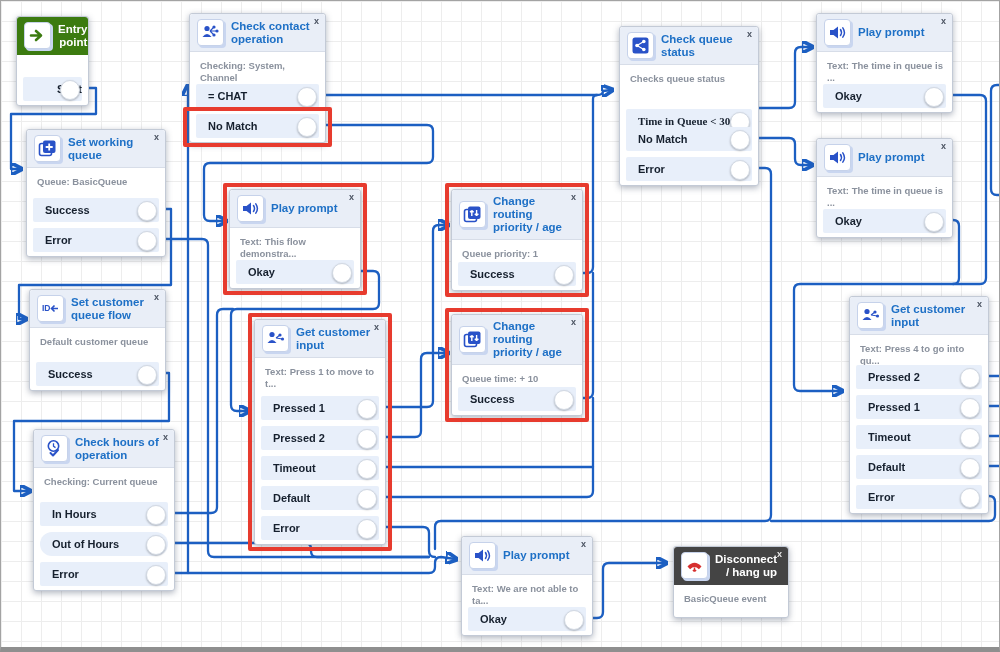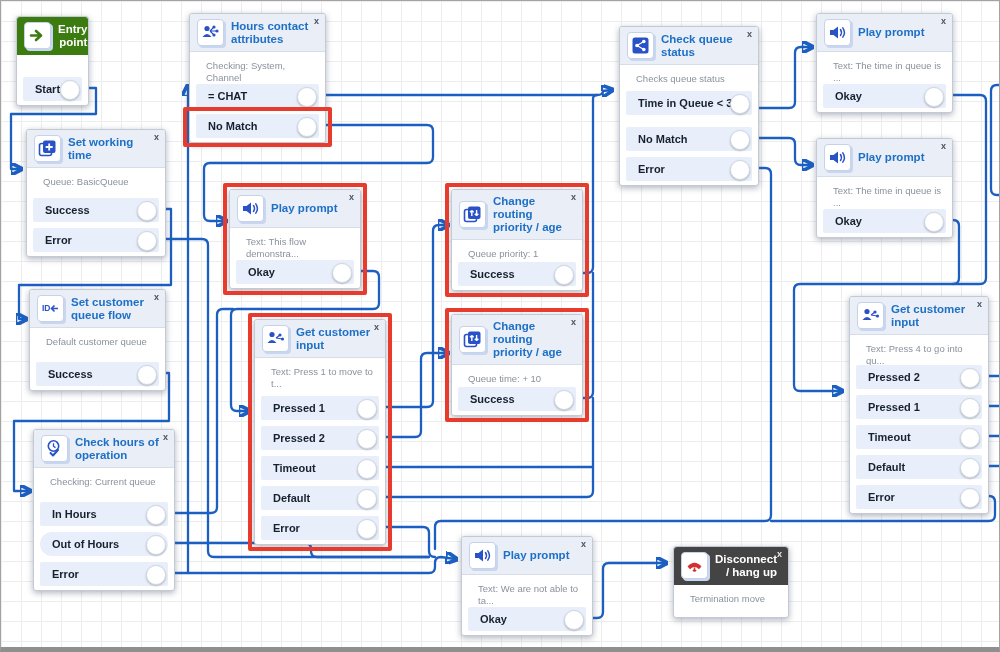--- a/index.html
+++ b/index.html
@@ -25,21 +25,21 @@
   .node.green .hdr{background:#3c7b10;border-bottom-color:#3c7b10;}
   .node.dark  .hdr{background:#444444;border-bottom-color:#444444;}
   .ttl{font-size:11.5px;font-weight:bold;color:#1e70c6;line-height:1.12;}
   .node.green .ttl,.node.dark .ttl{color:#ffffff;text-align:right;}
   .tile{flex:0 0 auto;width:25px;height:25px;border-radius:4px;background:#ffffff;
         border:1px solid #c6d2ea;display:flex;align-items:center;justify-content:center;
         box-shadow:2px 2px 0 #c9d6f0;}
   .tile svg{display:block;}
   .closex{position:absolute;top:3px;right:6px;font-size:9px;font-weight:bold;color:#4a5261;cursor:default;line-height:1;}
   .node.dark .closex{color:#e8e8e8;}
-  .desc{padding:8px 8px 0 16px;font-size:9.5px;font-weight:normal;color:#8a919d;line-height:1.25;}
+  .desc{padding:8px 8px 0 10px;font-size:9.5px;font-weight:bold;color:#8a919d;line-height:1.25;}
   .row{
     position:absolute;left:6px;right:6px;height:24px;background:#e8effa;border-radius:2px;
     font-size:11px;font-weight:bold;color:#16202e;line-height:24px;padding-left:12px;box-sizing:border-box;
   }
   .port{
     position:absolute;right:2px;top:3px;width:18px;height:18px;border-radius:50%;
     background:#fff;border:1px solid #d2d9e3;box-shadow:0 1px 2px rgba(0,0,0,.25);
   }
   .redbox{position:absolute;z-index:3;border:4px solid #e73b2e;border-radius:2px;pointer-events:none;}
 </style>
@@ -88,51 +88,51 @@
   <div id="blocks">
       <div class="node green" style="left: 15px; top: 15px; width: 73px; height: 90px;">
         <div class="hdr">
           <span class="tile">
             <svg width="17" height="17">
               <path d="M2,8.5 h8 M7,4 l5,4.5 -5,4.5" stroke="#3c7b10" stroke-width="2.6" fill="none" stroke-linecap="round" stroke-linejoin="round"></path>
             </svg>
           </span>
           <span class="ttl">Entry point</span>
         </div>
-        <div class="row" style="top: 60px;">Start<span class="port"></span></div>
+        <div class="row" style="top: 60px; text-align: right;">Start<span class="port"></span></div>
       </div>
       <div class="node " style="left: 25px; top: 128px; width: 140px; height: 128px;">
         <div class="hdr">
           <span class="tile">
             <svg width="19" height="19">
               <rect x="1.5" y="4.5" width="12" height="12" rx="2" fill="none" stroke="#2952c8" stroke-width="1.6"></rect>
               <rect x="5" y="1.5" width="12.5" height="12.5" rx="2" fill="#2952c8"></rect>
               <path d="M11.2,4.5 v7 M7.7,8 h7" stroke="#fff" stroke-width="1.8"></path>
             </svg>
           </span>
-          <span class="ttl">Set working time</span>
+          <span class="ttl">Set working queue</span>
         </div>
         <span class="closex">x</span>
         <div class="desc">Queue: BasicQueue</div>
         <div class="row" style="top: 68px;">Success<span class="port"></span></div>
         <div class="row" style="top: 98px;">Error<span class="port"></span></div>
       </div>
       <div class="node " style="left: 188px; top: 12px; width: 137px; height: 130px;">
         <div class="hdr">
           <span class="tile">
             <svg width="19" height="19">
               <circle cx="6" cy="5.5" r="2.6" fill="#2952c8"></circle>
               <path d="M1.5,14 q4.5,-6 9,0 z" fill="#2952c8"></path>
               <circle cx="13" cy="4" r="1.6" fill="#2952c8"></circle>
               <circle cx="16" cy="8" r="1.6" fill="#2952c8"></circle>
               <circle cx="13" cy="12" r="1.6" fill="#2952c8"></circle>
               <path d="M9,8 l4,-4 M9,8 l7,0 M9,8 l4,4" stroke="#2952c8" stroke-width="1.1" fill="none"></path>
             </svg>
           </span>
-          <span class="ttl">Hours contact attributes</span>
+          <span class="ttl">Check contact operation</span>
         </div>
         <span class="closex">x</span>
         <div class="desc">Checking: System, Channel</div>
         <div class="row" style="top: 70px;">= CHAT<span class="port"></span></div>
         <div class="row" style="top: 100px;">No Match<span class="port"></span></div>
       </div>
       <div class="node " style="left: 28px; top: 288px; width: 137px; height: 102px;">
         <div class="hdr">
           <span class="tile">
             <svg width="19" height="19">
@@ -236,21 +236,21 @@
               <circle cx="6" cy="9.5" r="1.8" fill="#fff"></circle>
               <circle cx="12.8" cy="5.5" r="1.8" fill="#fff"></circle>
               <circle cx="12.8" cy="13.5" r="1.8" fill="#fff"></circle>
               <path d="M6,9.5 l6.8,-4 M6,9.5 l6.8,4" stroke="#fff" stroke-width="1.2" fill="none"></path>
             </svg>
           </span>
           <span class="ttl">Check queue status</span>
         </div>
         <span class="closex">x</span>
         <div class="desc">Checks queue status</div>
-        <div class="row" style="top: 64px;">Time in Queue &lt; 300<span class="port"></span></div>
+        <div class="row" style="top: 82px; font-family: Liberation Serif, serif;">Time in Queue &lt; 300<span class="port"></span></div>
         <div class="row" style="top: 100px;">No Match<span class="port"></span></div>
         <div class="row" style="top: 130px;">Error<span class="port"></span></div>
       </div>
       <div class="node " style="left: 815px; top: 12px; width: 137px; height: 100px;">
         <div class="hdr">
           <span class="tile">
             <svg width="19" height="19">
               <path d="M2,7 h3.5 L10,3.5 v12 L5.5,12 H2 z" fill="#2952c8"></path>
               <path d="M12.5,6.5 q2,3 0,6 M14.8,4.8 q3.2,4.7 0,9.4" stroke="#2952c8" stroke-width="1.5" fill="none" stroke-linecap="round"></path>
             </svg>
@@ -314,21 +314,21 @@
         <div class="hdr">
           <span class="tile">
             <svg width="19" height="19">
               <path d="M2.5,10.5 q7,-7.5 14,0 l-2.6,2.8 q-4.4,-4.6 -8.8,0 z" fill="#d62f2f"></path>
               <path d="M9.5,11.5 v4 M9.5,15.5 l-1.6,-1.6 M9.5,15.5 l1.6,-1.6" stroke="#d62f2f" stroke-width="1.4" fill="none"></path>
             </svg>
           </span>
           <span class="ttl">Disconnect / hang up</span>
         </div>
         <span class="closex">x</span>
-        <div class="desc">Termination move</div>
+        <div class="desc">BasicQueue event</div>
       </div>
     </div>
   <div id="overlays">
       <div class="redbox" style="left: 222px; top: 182px; width: 136px; height: 104px;"></div>
       <div class="redbox" style="left: 247px; top: 312px; width: 136px; height: 230px;"></div>
       <div class="redbox" style="left: 444px; top: 182px; width: 136px; height: 106px;"></div>
       <div class="redbox" style="left: 444px; top: 307px; width: 136px; height: 106px;"></div>
       <div class="redbox" style="left: 182px; top: 106px; width: 141px; height: 32px;"></div>
     </div>
 </div>

